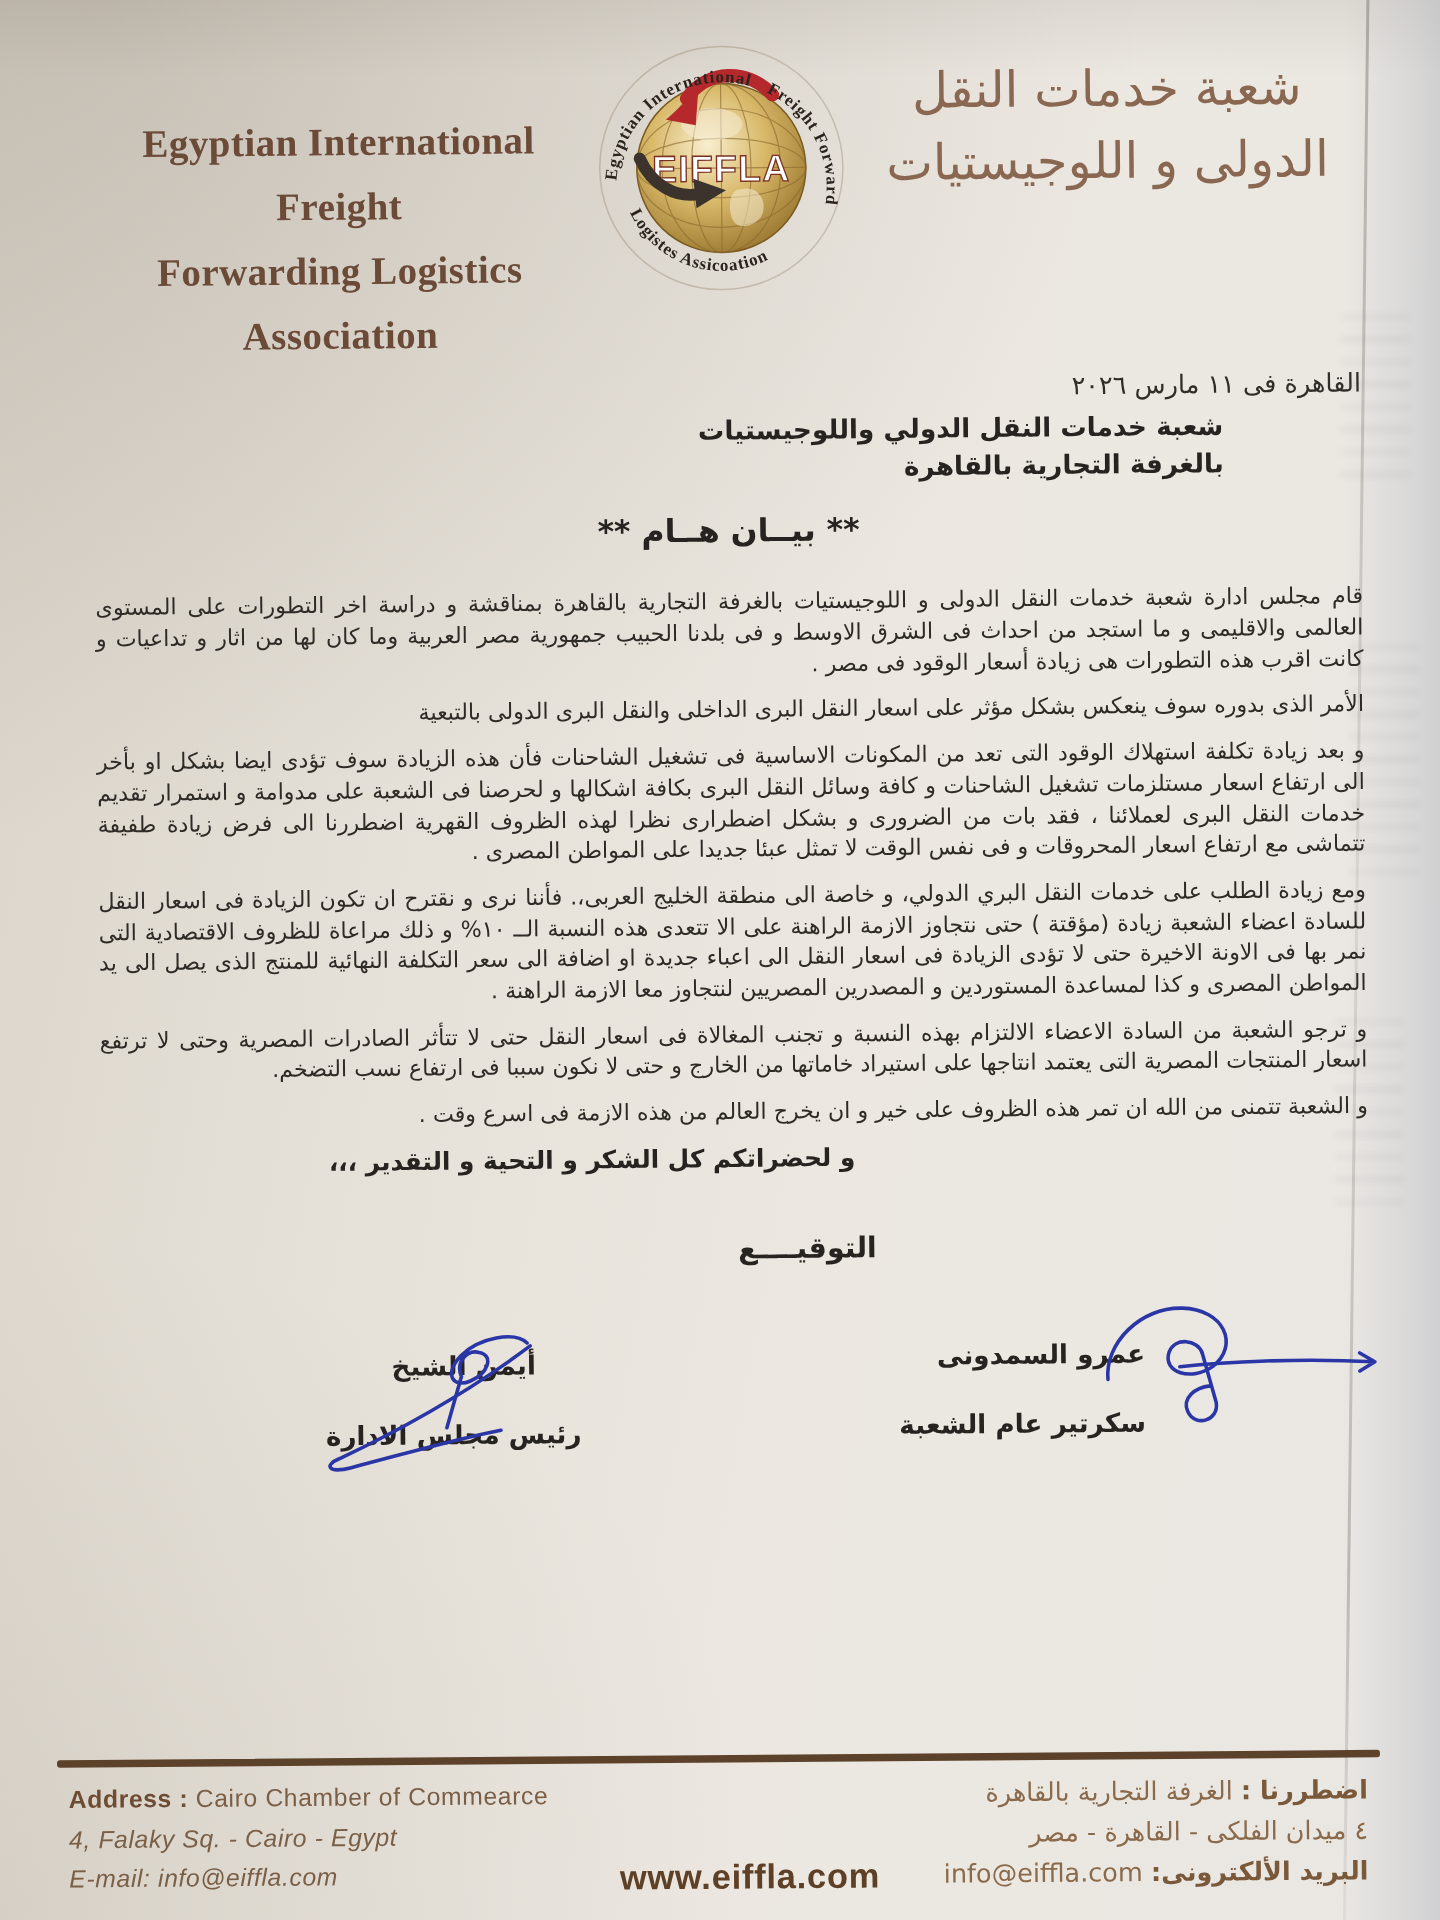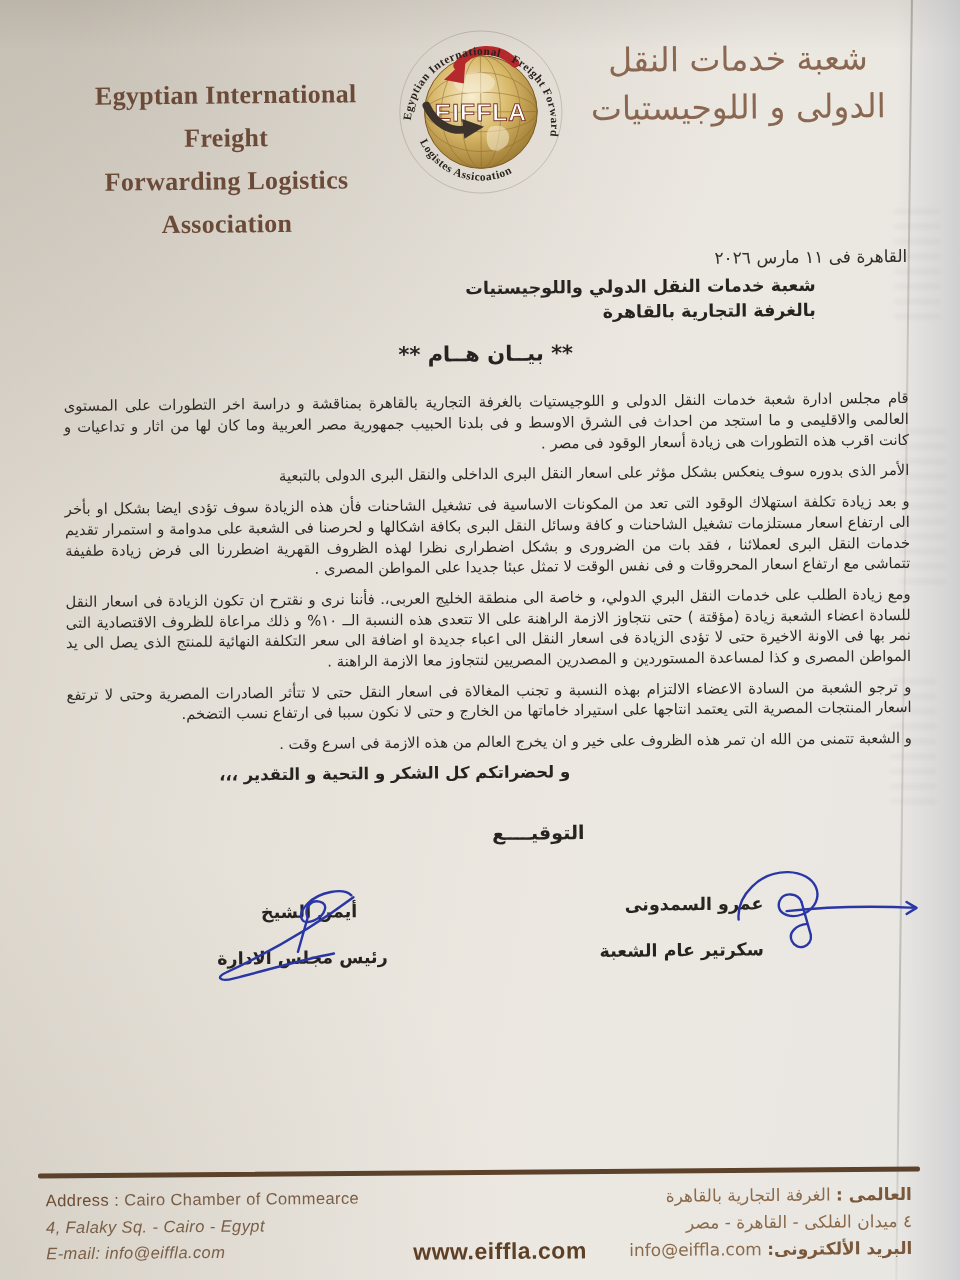--- a/index.html
+++ b/index.html
@@ -53,21 +53,21 @@
   .sig-block.left .sig-title{margin-right:70px;text-align:right;}
   .sig-svg{position:absolute;pointer-events:none;}
   .sig-svg.amr{top:0;right:-18px;width:215px;height:110px;}
   .sig-svg.ayman{top:6px;right:78px;width:180px;height:130px;}
 
   
   .footer-rule{position:absolute;left:38px;right:40px;top:1170px;height:4.5px;border-radius:2px;
     background:#5d422b;transform:rotate(-.45deg);}
   .footer-left{position:absolute;left:46px;top:1186px;transform:rotate(-.45deg);
     font-family:"Liberation Sans",sans-serif;font-size:16.5px;line-height:1.62;color:#7a5f46;letter-spacing:.4px;}
-  .footer-left .lbl{font-weight:normal;color:#6d4c33;}
+  .footer-left .lbl{font-weight:bold;color:#6d4c33;}
   .footer-left .it{font-style:italic;}
   .footer-right{position:absolute;right:48px;top:1182px;transform:rotate(-.45deg);
     direction:rtl;text-align:right;font-size:17px;line-height:1.6;color:#8a6a4a;}
   .footer-right .lbl{font-weight:bold;color:#7a583a;}
   .website{position:absolute;left:350px;top:1238px;width:300px;text-align:center;transform:rotate(-.45deg);
     font-family:"Liberation Sans",sans-serif;font-weight:bold;font-size:23px;letter-spacing:.5px;color:#5d4026;}
 </style>
 </head>
 <body>
 
@@ -194,21 +194,21 @@
     <div>
       <span class="lbl">Address :</span>
       <span>Cairo Chamber of Commearce</span>
     </div>
     <div class="it">4, Falaky Sq. - Cairo - Egypt</div>
     <div class="it">E-mail: info@eiffla.com</div>
   </div>
 
   <div class="footer-right">
     <div>
-      <span class="lbl">العالمى :</span>
+      <span class="lbl">اضطررنا :</span>
       <span>الغرفة التجارية بالقاهرة</span>
     </div>
     <div>٤ ميدان الفلكى - القاهرة - مصر</div>
     <div>
       <span class="lbl">البريد الألكترونى:</span>
       <span dir="ltr">info@eiffla.com</span>
     </div>
   </div>
 
   <div class="website">www.eiffla.com</div>

